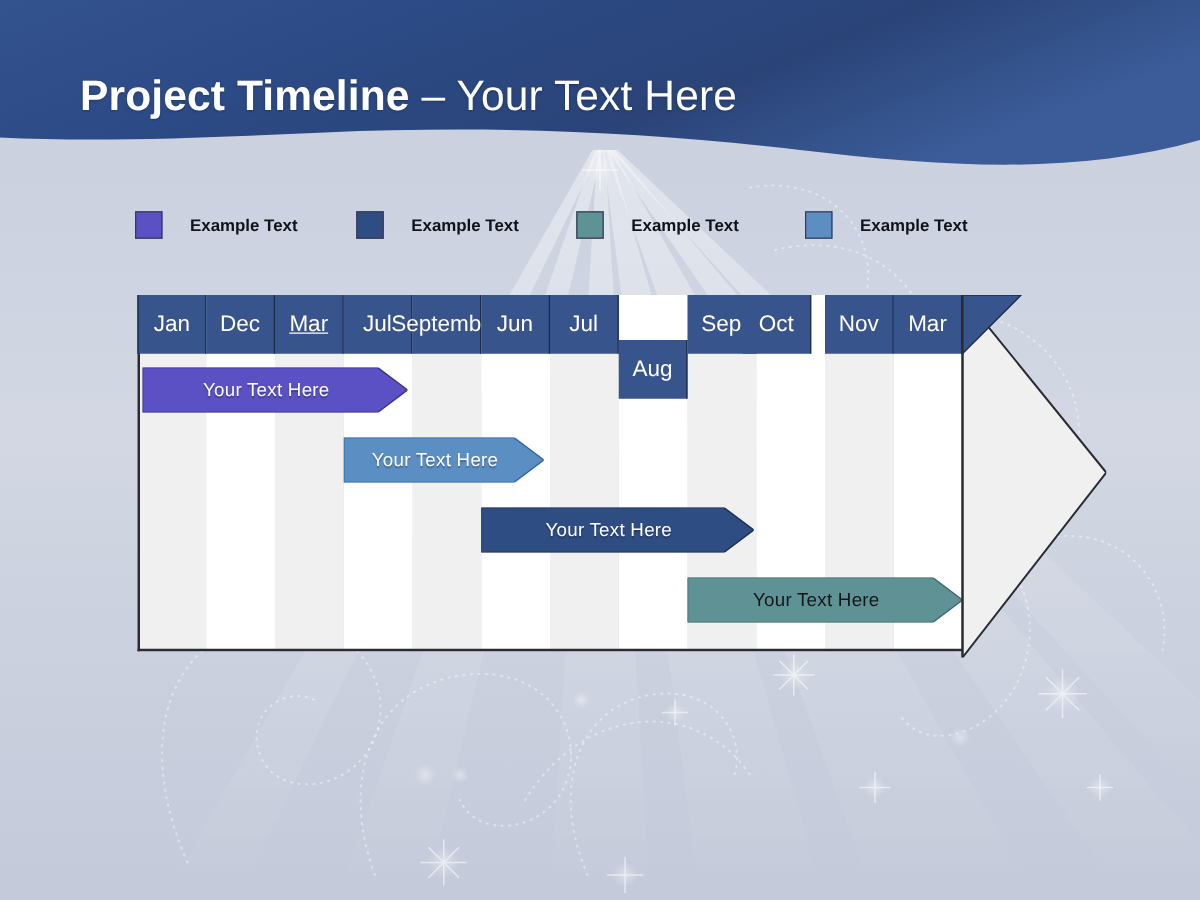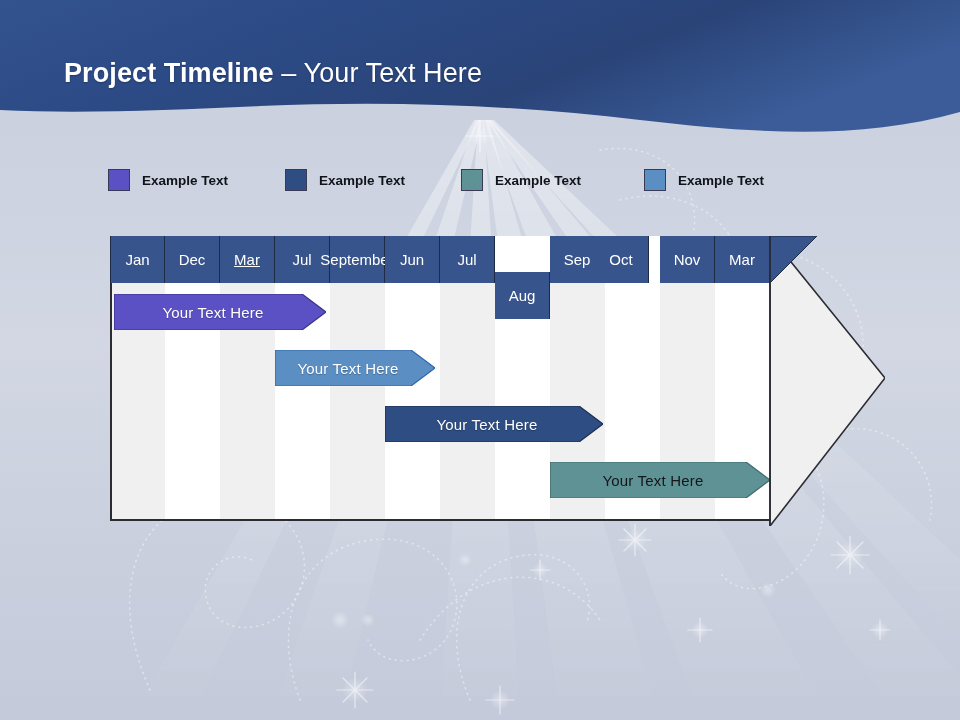--- a/index.html
+++ b/index.html
@@ -35,21 +35,21 @@
   .header-band {
     position: absolute;
     left: 0; top: 0;
     width: 960px;
     height: 150px;
   }
   .title {
     position: absolute;
     left: 64px;
     top: 58px;
-    font-size: 27px;
+    font-size: 34px;
     color: #ffffff;
     white-space: nowrap;
     letter-spacing: .1px;
     text-shadow: 0 1px 2px rgba(0,0,0,.25);
   }
   .title .bold { font-weight: bold; }
   .title .dash  { font-weight: normal; }
   .title .light { font-weight: normal; }
 
   
@@ -67,21 +67,21 @@
     height: 26px;
   }
   .legend-swatch {
     width: 22px;
     height: 22px;
     border: 1px solid #3a3a55;
     box-sizing: border-box;
     flex: 0 0 auto;
   }
   .legend-label {
-    margin-left: 12px;
+    margin-left: 22px;
     font-size: 13.5px;
     font-weight: bold;
     color: #11131a;
     white-space: nowrap;
   }
 
   
   .chart {
     position: absolute;
     left: 110px;
@@ -110,21 +110,21 @@
 
   .month-head {
     position: absolute;
     top: 0;
     width: 55px;
     height: 47px;
     background: #38548c;
     border-right: 1px solid #1d2b45;
     box-sizing: border-box;
     color: #ffffff;
-    font-size: 15px;
+    font-size: 18px;
     display: flex;
     align-items: center;
     justify-content: center;
   }
   .month-head.first { border-left: 1px solid #1d2b45; }
 
   .chart-border {
     position: absolute;
     left: 0; top: 0;
     width: 660px;

